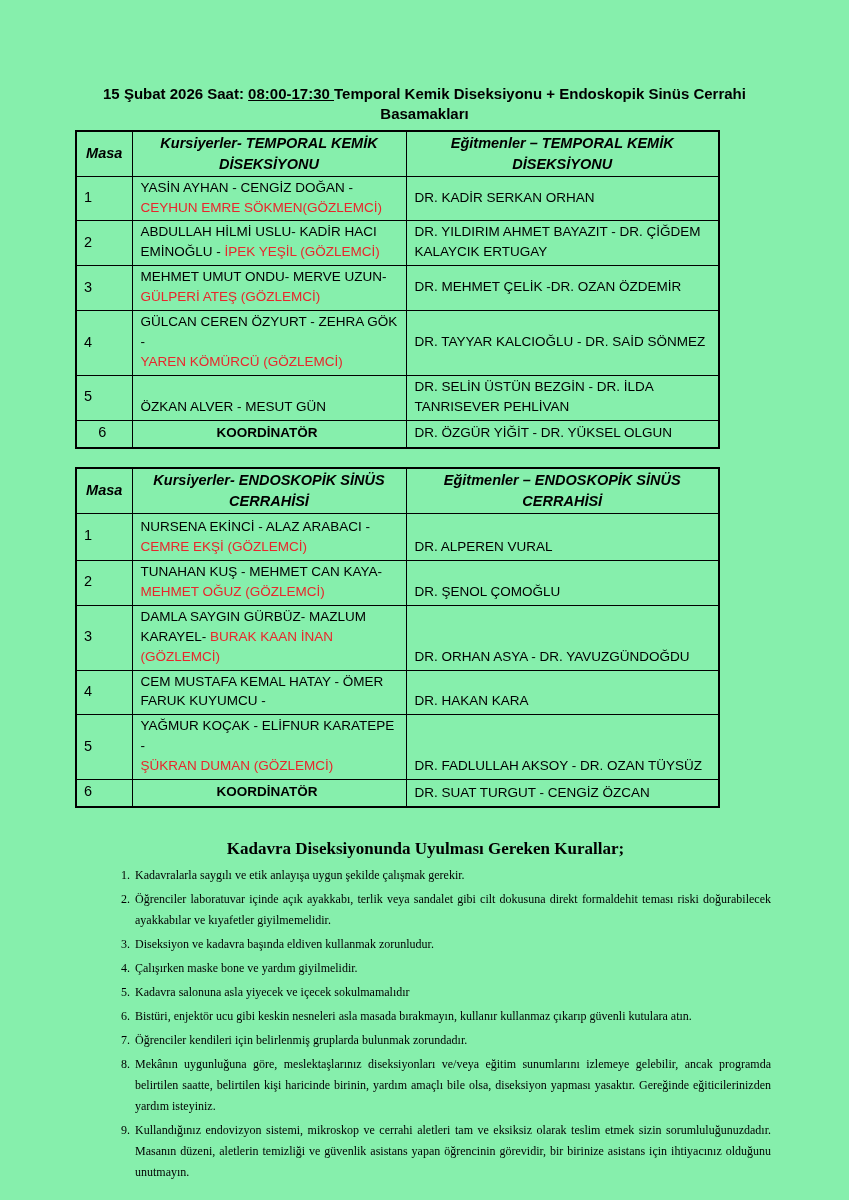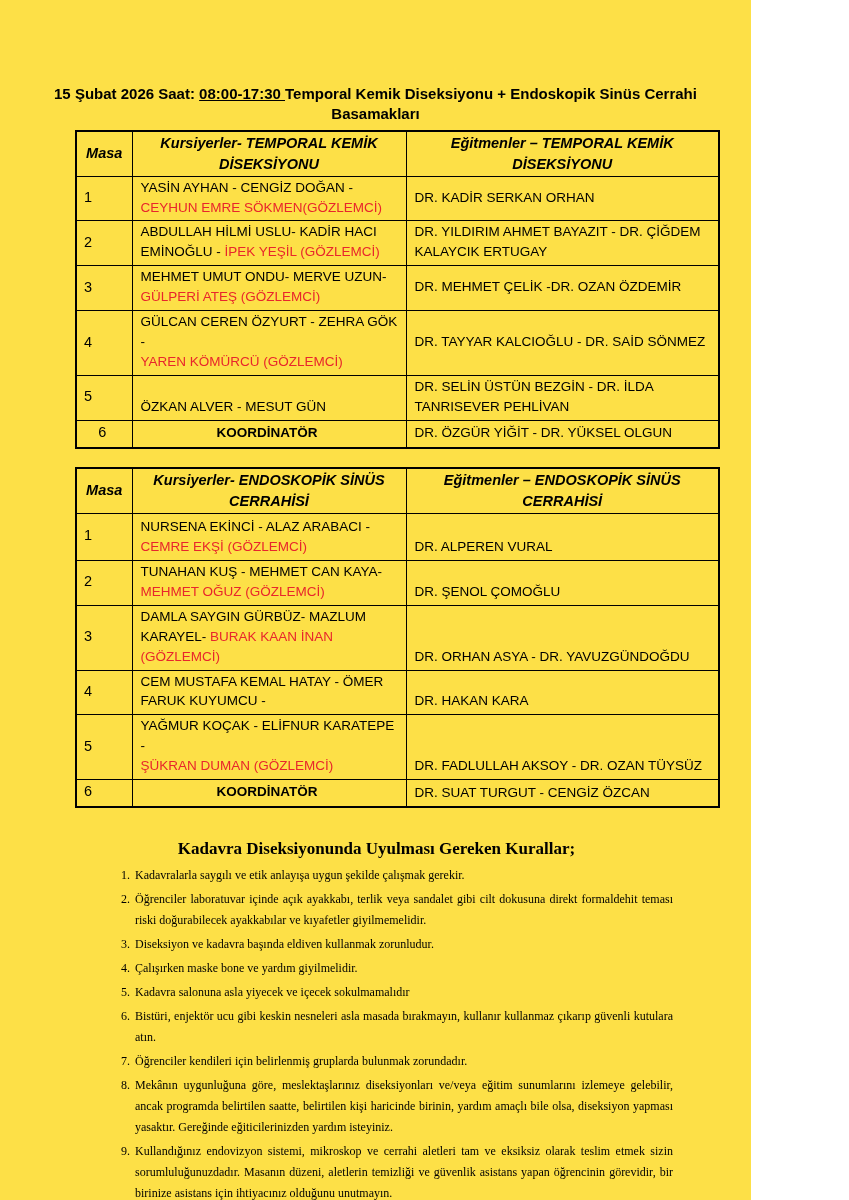--- a/index.html
+++ b/index.html
@@ -1,17 +1,17 @@
 <!DOCTYPE html>
 <html style="--red: #e8262c;"><head>
 <meta charset="utf-8">
 <style>
   html,body{margin:0;padding:0;background:#ffffff;}
   .page{
-    width:751px;height:1200px;background:#fde047;box-sizing:border-box;
+    width:849px;height:1200px;background:#86efac;box-sizing:border-box;
     padding-top:84px;position:relative;color:#000;
     font-family:"Liberation Sans",sans-serif;
   }
   
   .doc-title{text-align:center;font-weight:700;font-size:15px;line-height:1.35;}
   .doc-title .line{white-space:nowrap;}
   .u{text-decoration:underline;}
   
   table{border-collapse:collapse;table-layout:fixed;width:643px;margin:5px 0 0 75px;border:2px solid #000;}
   table.t2{margin-top:18px;}

